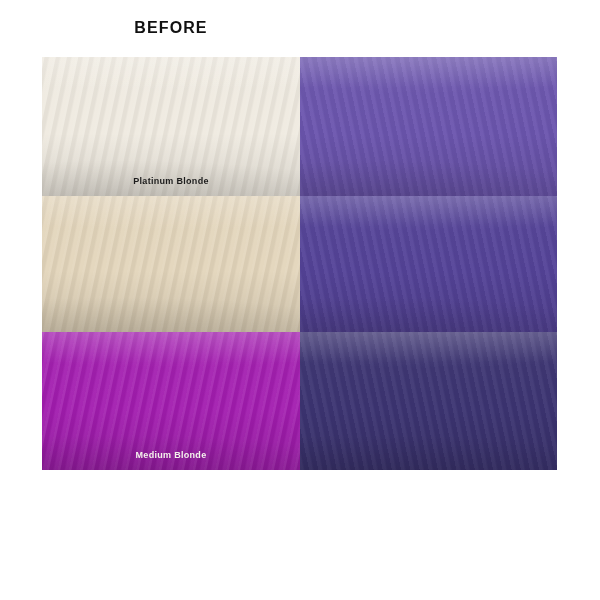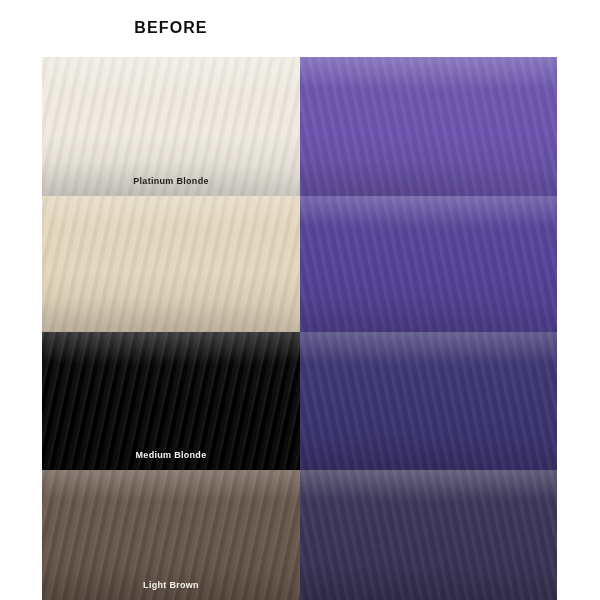--- a/index.html
+++ b/index.html
@@ -168,41 +168,28 @@
         <div class="tex tex-sheen"></div>
       </div>
       <div class="cell cell-after" style="background-color: rgb(84, 67, 152);">
         <div class="tex tex-b"></div>
         <div class="tex tex-wave"></div>
         <div class="tex tex-sheen"></div>
       </div>
     </div>
 
     <div class="row row-3">
-      <div class="cell cell-before" style="background-color: #000000;">
+      <div class="cell cell-before" style="background-color: #a21caf;">
         <div class="tex tex-a"></div>
         <div class="tex tex-wave"></div>
         <div class="tex tex-sheen"></div>
         <div class="swatch-label label-light">Medium Blonde</div>
       </div>
       <div class="cell cell-after" style="background-color: rgb(60, 52, 114);">
         <div class="tex tex-b"></div>
         <div class="tex tex-wave"></div>
         <div class="tex tex-sheen"></div>
       </div>
     </div>
 
-    <div class="row row-4">
-      <div class="cell cell-before" style="background-color: rgb(99, 82, 70);">
-        <div class="tex tex-a"></div>
-        <div class="tex tex-wave"></div>
-        <div class="tex tex-sheen"></div>
-        <div class="swatch-label label-light">Light Brown</div>
-      </div>
-      <div class="cell cell-after" style="background-color: rgb(58, 52, 88);">
-        <div class="tex tex-b"></div>
-        <div class="tex tex-wave"></div>
-        <div class="tex tex-sheen"></div>
-      </div>
-    </div>
 
   </div>
 </div>
 
 </body></html>

